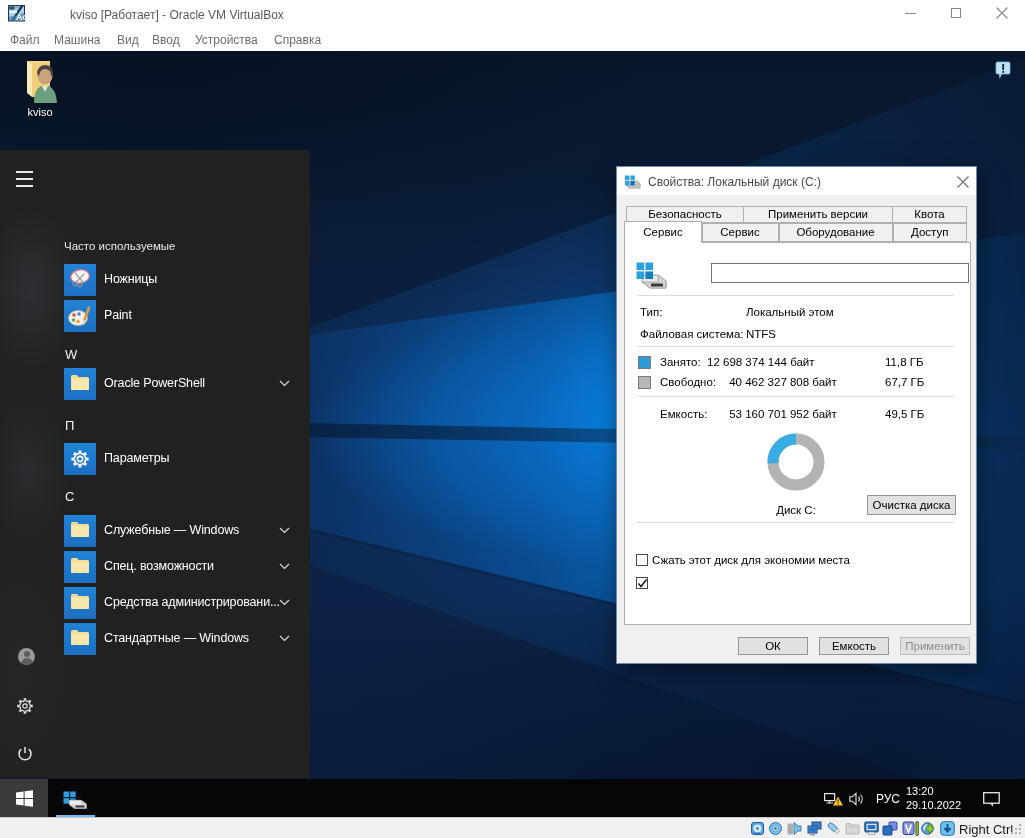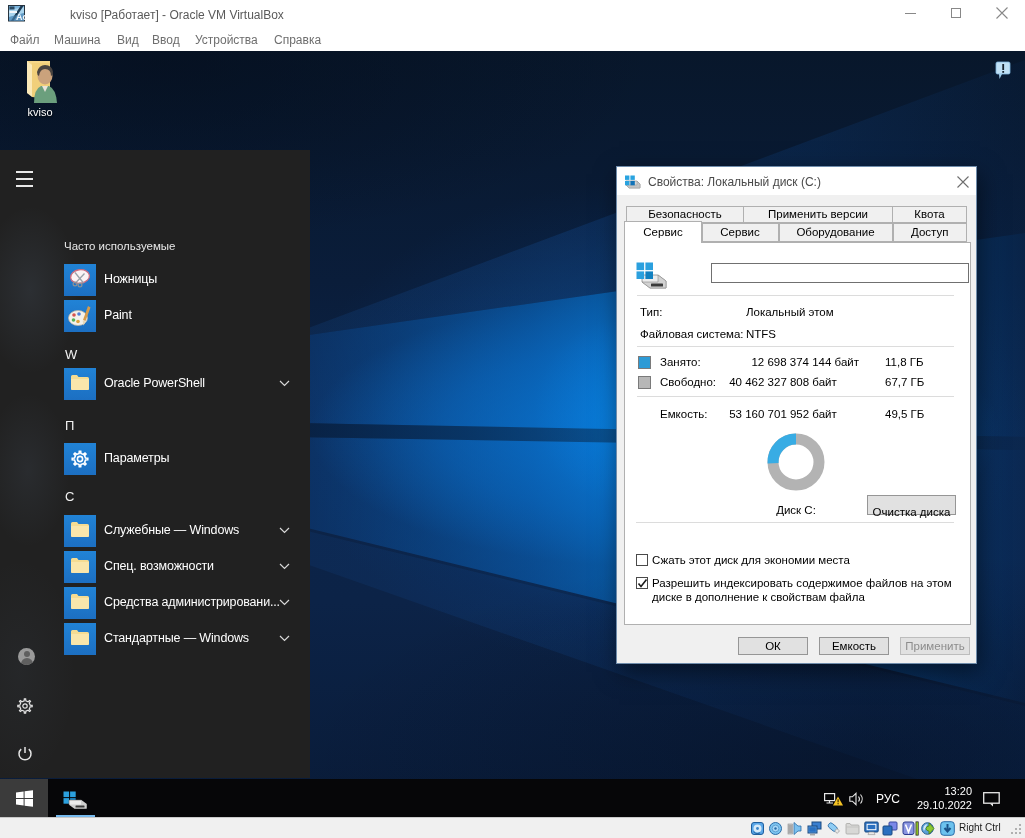--- a/index.html
+++ b/index.html
@@ -248,45 +248,44 @@
       </svg>
       <div class="abs" style="left:94px;top:96px;width:258px;height:20px;background:#fff;border:1px solid #707070"></div>
       <div class="sep" style="top:128px"></div>
       <div class="abs" style="left:23px;top:139px">Тип:</div>
       <div class="abs" style="left:129px;top:139px">Локальный этом</div>
       <div class="abs" style="left:23px;top:161px">Файловая система:</div>
       <div class="abs" style="left:129px;top:161px">NTFS</div>
       <div class="sep" style="top:179px"></div>
       <div class="abs" style="left:21px;top:189px;width:13px;height:13px;background:#2e9bd6;border:1px solid #7a7a7a"></div>
       <div class="abs" style="left:43px;top:189px">Занято:</div>
-      <div class="abs" style="left:90px;top:189px;width:152px;text-align:right">12 698 374 144 байт</div>
+      <div class="abs" style="left:90px;top:189px;width:152px;text-align:left">12 698 374 144 байт</div>
       <div class="abs" style="left:268px;top:189px">11,8 ГБ</div>
       <div class="abs" style="left:21px;top:209px;width:13px;height:13px;background:#b7b7b7;border:1px solid #7a7a7a"></div>
       <div class="abs" style="left:43px;top:209px">Свободно:</div>
       <div class="abs" style="left:90px;top:209px;width:152px;text-align:center">40 462 327 808 байт</div>
       <div class="abs" style="left:268px;top:209px">67,7 ГБ</div>
       <div class="sep" style="top:229px"></div>
       <div class="abs" style="left:43px;top:241px">Емкость:</div>
       <div class="abs" style="left:90px;top:241px;width:152px;text-align:center">53 160 701 952 байт</div>
       <div class="abs" style="left:268px;top:241px">49,5 ГБ</div>
 
       <svg class="abs" style="left:144px;top:260px" width="70" height="70" viewBox="0 0 70 70">
         <circle cx="35" cy="35" r="23" fill="none" stroke="#b3b3b3" stroke-width="11"></circle>
         <path d="M35 12 A23 23 0 0 0 12.05 36.2" fill="none" stroke="#38ace4" stroke-width="11"></path>
       </svg>
       <div class="abs" style="left:119px;top:337px;width:120px;text-align:center;font-size:11.5px">Диск C:</div>
-      <div class="dbtn" style="left:250px;top:328px;width:89px;height:20px;padding-top:10px">Очистка диска</div>
+      <div class="dbtn" style="left:250px;top:328px;width:89px;height:20px;padding-top:3px">Очистка диска</div>
       <div class="sep" style="top:355px;left:19px;width:318px"></div>
       <div class="cbx" style="top:387px"></div>
       <div class="abs" style="left:35px;top:387px">Сжать этот диск для экономии места</div>
       <div class="cbx" style="top:410px"></div>
       <svg class="abs" style="left:20px;top:411px" width="11" height="11" viewBox="0 0 11 11">
           <path d="M1.5 5.5 L4 8.5 L9.5 1.5" stroke="#1a1a1a" stroke-width="1.6" fill="none"></path>
         </svg>
-      <div class="abs" style="left:35px;top:409px;width:300px;line-height:14px">Разрешить индексировать содержимое файлов на этом диске в дополнение к свойствам файла</div>
 
       <div class="dbtn" style="left:121px;top:470px">ОК</div>
       <div class="dbtn" style="left:202px;top:470px">Емкость</div>
       <div class="dbtn" style="left:283px;top:470px;color:#8c8c8c;border-color:#bdbdbd">Применить</div>
     </div>
 
     <div class="abs" style="left:0;top:727.5px;width:1025px;height:38.5px;background:#060608">
       <div class="abs" style="left:0;top:0;width:48px;height:38.5px;background:#3b3b3b">
         <svg class="abs" style="left:16px;top:11px" width="17" height="17" viewBox="0 0 17 17">
           <path d="M0 2.6 L7.6 1.5 L7.6 8 L0 8 Z" fill="#fff"></path>
@@ -312,21 +311,21 @@
         <path d="M9 12.4 L14 3.6 L19 12.4 Z" fill="#f5c324"></path>
         <rect x="13.5" y="6.3" width="1.2" height="3" fill="#403000"></rect>
         <rect x="13.5" y="10.1" width="1.2" height="1.2" fill="#403000"></rect>
       </svg>
 
       <svg class="abs" style="left:849px;top:13px" width="17" height="14" viewBox="0 0 17 14">
         <path d="M0.8 4.8 L3.4 4.8 L7 1.4 L7 12.6 L3.4 9.2 L0.8 9.2 Z" fill="none" stroke="#e8e8e8" stroke-width="1.1"></path>
         <path d="M9.5 4.5 A4 4 0 0 1 9.5 9.5 M11.5 2.5 A7 7 0 0 1 11.5 11.5" fill="none" stroke="#e8e8e8" stroke-width="1.1"></path>
       </svg>
       <div class="abs" style="left:876px;top:13px;font-size:12px;color:#fff">РУС</div>
-      <div class="abs" style="left:906px;top:5px;width:66px;height:30px;color:#fff;font-size:11px;text-align:right;line-height:14.5px">13:20<br>29.10.2022</div>
+      <div class="abs" style="left:906px;top:5px;width:66px;height:30px;color:#fff;font-size:11px;text-align:left;line-height:14.5px">13:20<br>29.10.2022</div>
       <svg class="abs" style="left:983px;top:13px" width="18" height="15" viewBox="0 0 18 15">
         <rect x="0.7" y="0.7" width="15.5" height="10.5" fill="none" stroke="#e8e8e8" stroke-width="1.3"></rect>
         <path d="M10 11.4 L10 14.4 L6.8 11.4 Z" fill="#e8e8e8"></path>
       </svg>
     </div>
   </div>
   <div id="sbar" class="abs">
     <svg class="abs" style="left:751px;top:4px" width="13" height="13" viewBox="0 0 13 13">
       <rect x="0.5" y="0.5" width="12" height="12" rx="2.5" fill="#5aa7e8" stroke="#1e5f9e"></rect>
       <circle cx="6.5" cy="6.5" r="4" fill="#d6eaf8"></circle>
@@ -377,21 +376,21 @@
     </svg>
     <svg class="abs" style="left:921px;top:3px" width="16" height="15" viewBox="0 0 16 15">
       <circle cx="6.5" cy="7.5" r="5.8" fill="#5aa0d8" stroke="#2a6090"></circle>
       <path d="M6.5 3 A4.5 4.5 0 0 0 3 10" fill="#cfe6f6"></path>
       <path d="M8 2 L13 7.5 L8 13 L8 10 Q5.5 10 5 7.5 Q5.5 5 8 5 Z" fill="#8cc832" stroke="#4a8010" stroke-width="0.8"></path>
     </svg>
     <svg class="abs" style="left:940px;top:3px" width="15" height="15" viewBox="0 0 15 15">
       <rect x="0.7" y="0.7" width="13.6" height="13.6" rx="3" fill="#6cc2ee" stroke="#2a6ca8"></rect>
       <path d="M7.5 3 L7.5 9 M4.5 7 L7.5 10.5 L10.5 7" stroke="#1a5288" stroke-width="2" fill="none"></path>
     </svg>
-    <div class="abs" style="left:959px;top:4px;font-size:10px;color:#1a1a1a">Right Ctrl</div>
+    <div class="abs" style="left:959px;top:4px;font-size:13px;color:#1a1a1a">Right Ctrl</div>
     <svg class="abs" style="left:1011px;top:6px" width="12" height="12" viewBox="0 0 12 12">
       <g fill="#b0b0b0">
           <rect x="8" y="0" width="2" height="2"></rect>
           <rect x="4" y="4" width="2" height="2"></rect>
           <rect x="8" y="4" width="2" height="2"></rect>
           <rect x="0" y="8" width="2" height="2"></rect>
           <rect x="4" y="8" width="2" height="2"></rect>
           <rect x="8" y="8" width="2" height="2"></rect>
         </g>
     </svg>

